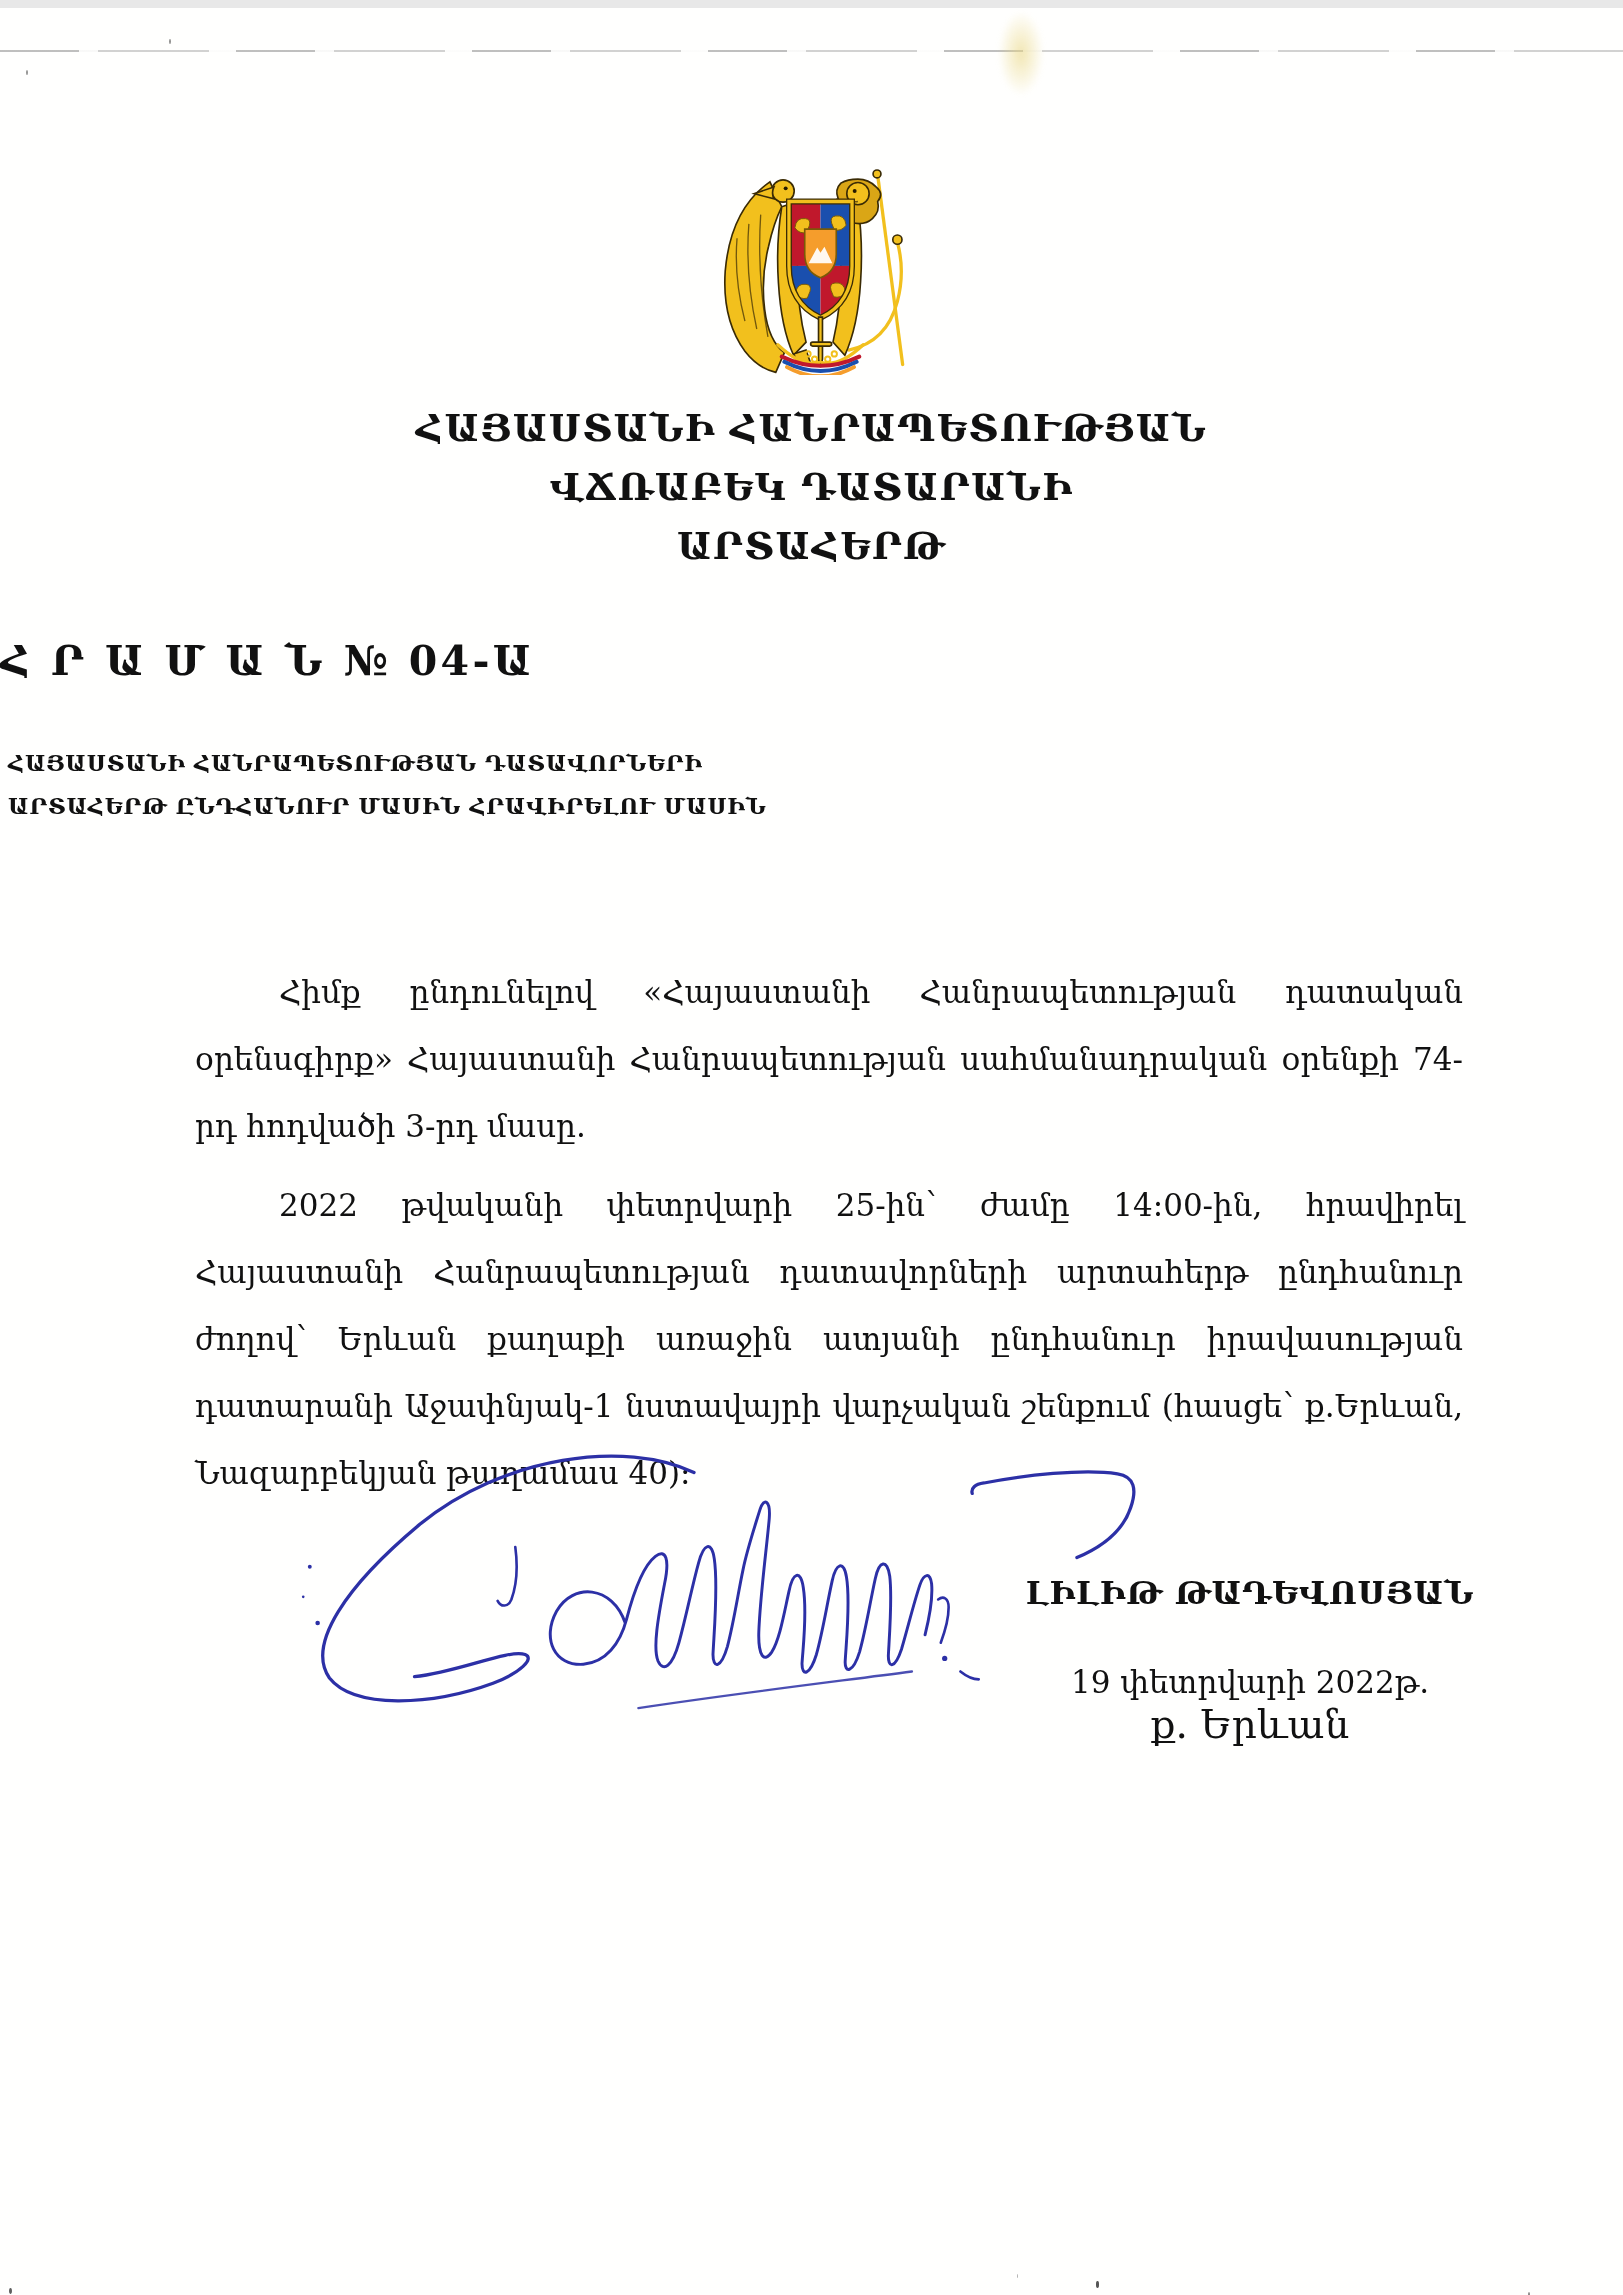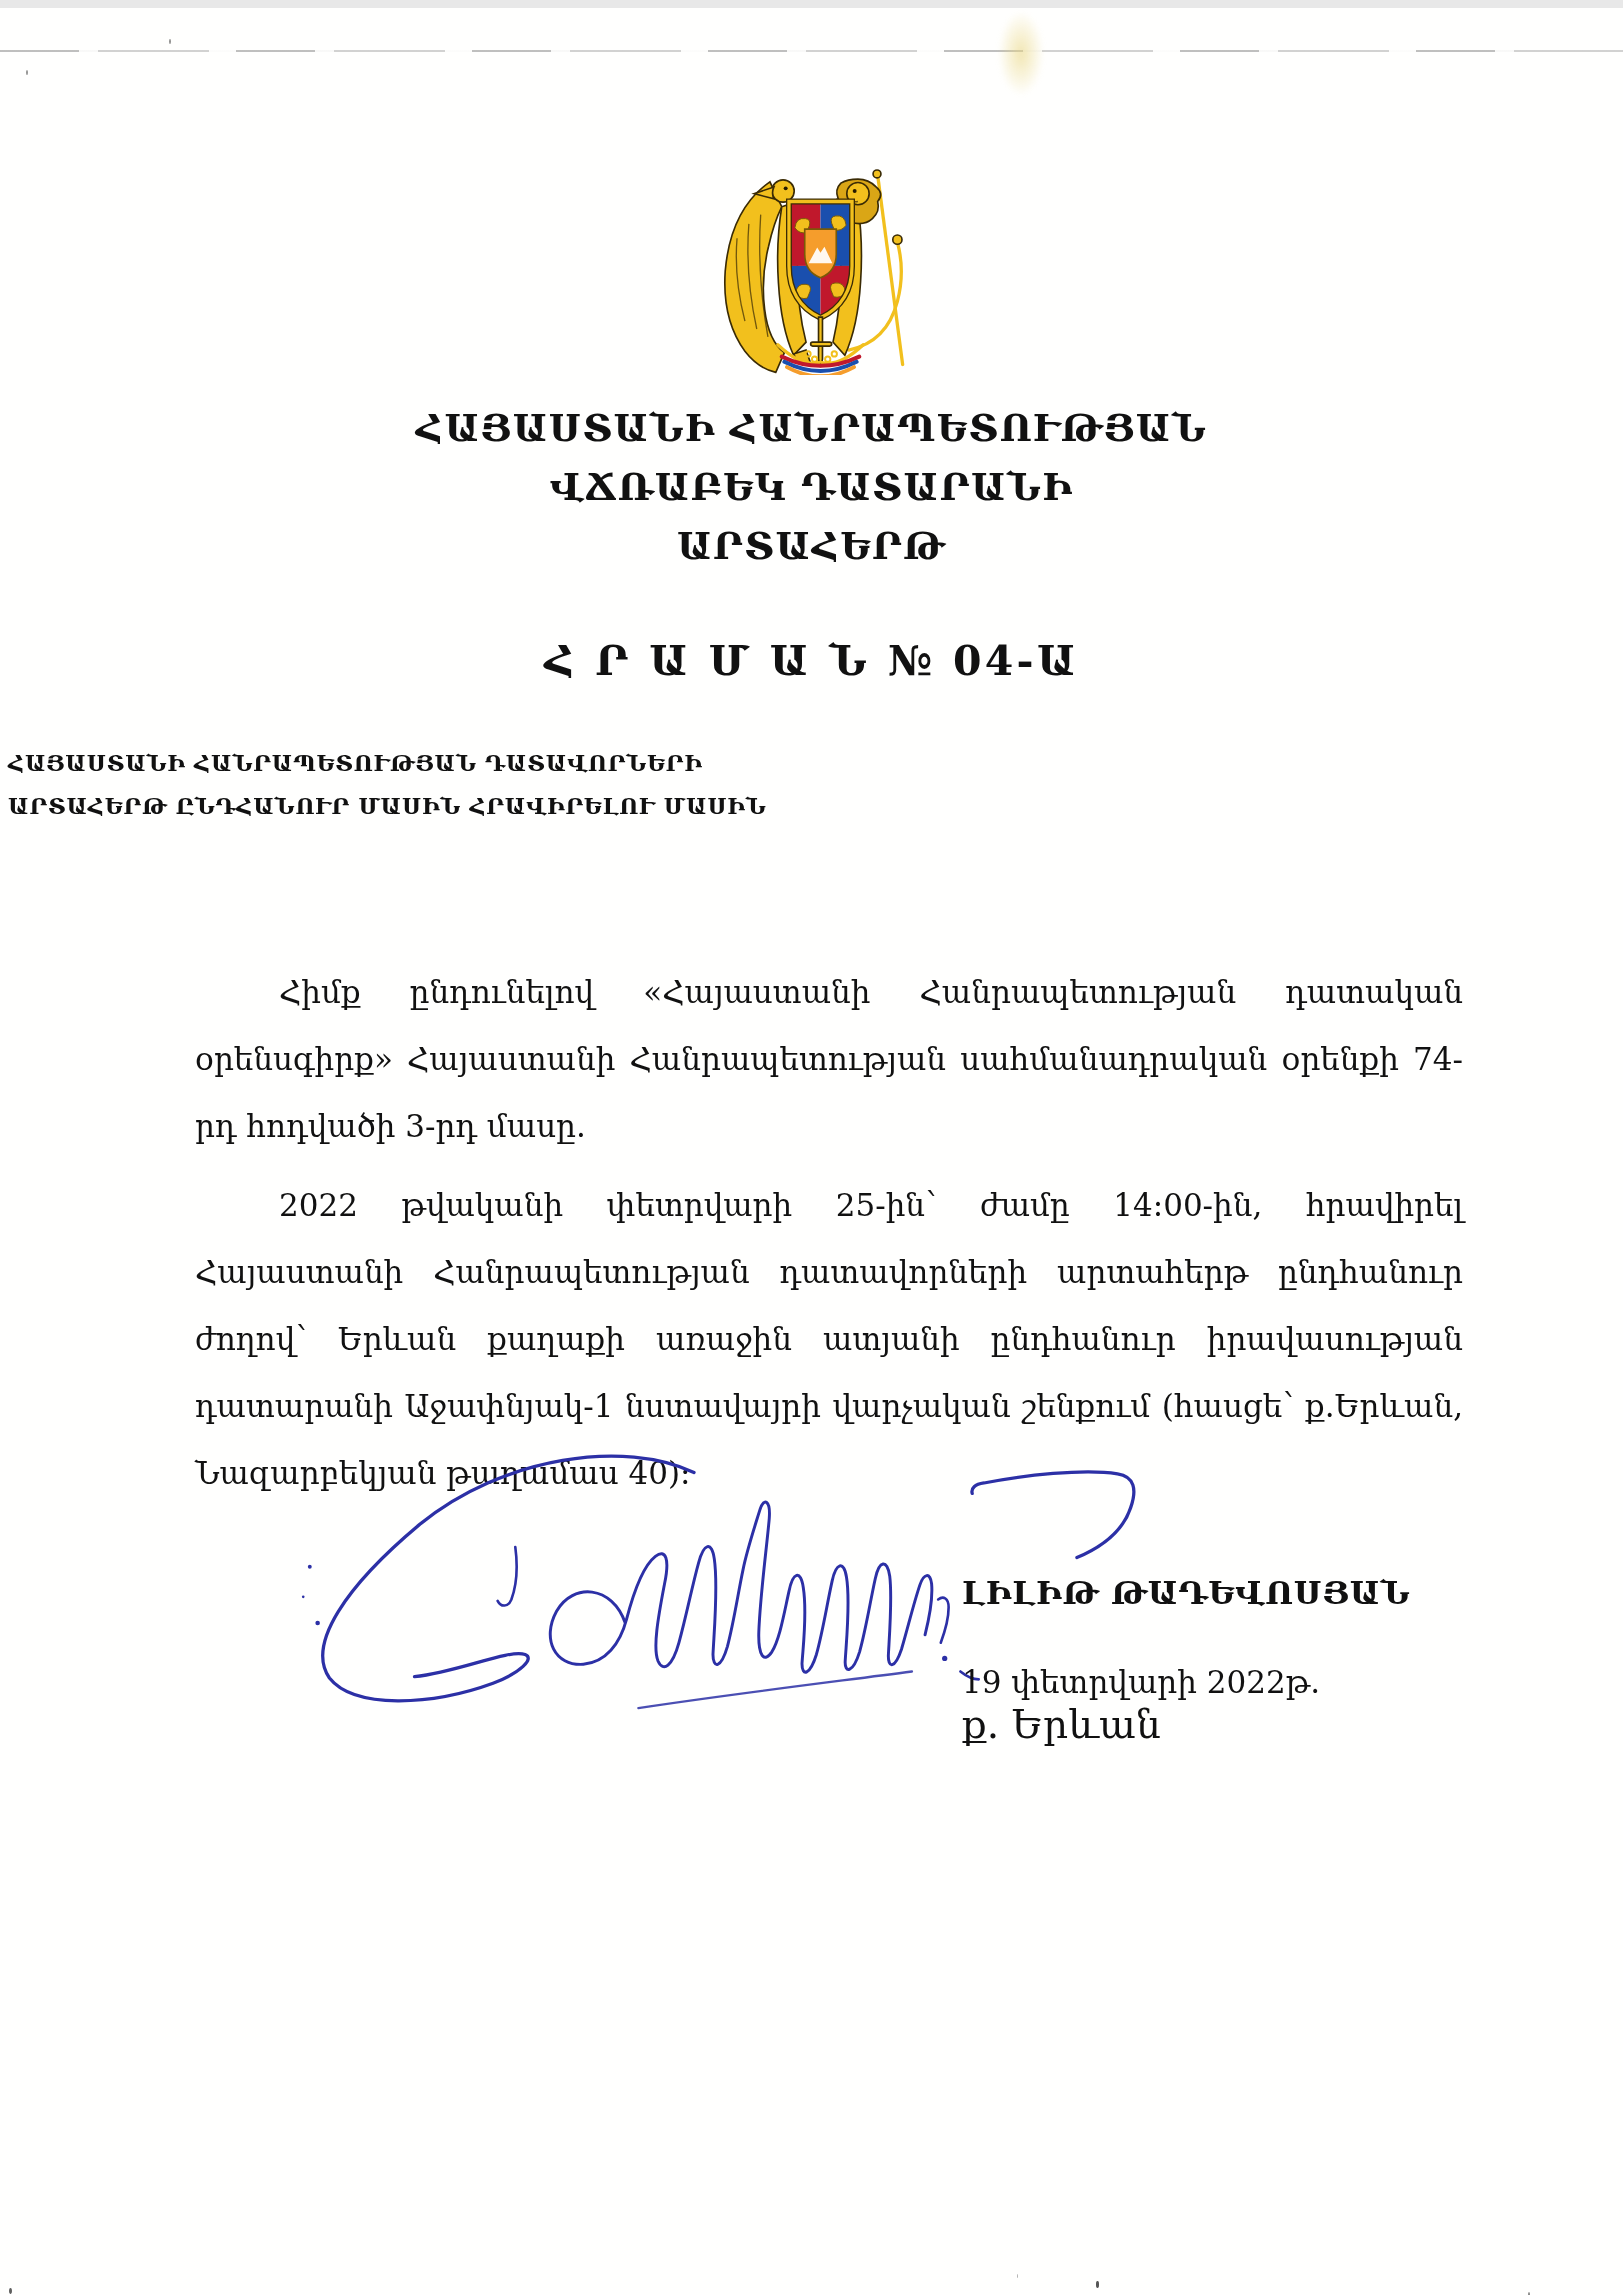--- a/index.html
+++ b/index.html
@@ -55,40 +55,40 @@
   .em-rib-o{fill:none;stroke:var(--emblem-orange,#f59d2c);stroke-width:6;stroke-linecap:round;}
 
   
   .letterhead{
     position:absolute;left:0;top:391px;width:100%;
     text-align:center;font-weight:bold;font-size:37px;line-height:59px;
     letter-spacing:1.3px;
   }
   .order-no{
     position:absolute;left:0;top:629px;width:100%;
-    text-align:center;font-weight:bold;font-size:41px;letter-spacing:3.3px;
+    text-align:left;font-weight:bold;font-size:41px;letter-spacing:3.3px;
   }
   .subject{
     position:absolute;left:8px;top:734px;width:100%;
     font-weight:bold;font-size:22px;line-height:43px;
     letter-spacing:0.7px;
   }
 
   
   .body-text{
     position:absolute;left:195px;top:951px;width:1268px;
     font-size:31px;line-height:67px;text-align:justify;
   }
   .body-text p{margin:0 0 11.8px 0;text-indent:84px;}
 
   
   .signature-svg{position:absolute;left:298px;top:1420px;width:864px;height:288px;}
   .sig-stroke{fill:none;stroke:var(--signature-ink,#2c30a6);stroke-linecap:round;stroke-linejoin:round;}
   .sig-dot{fill:var(--signature-ink,#2c30a6);}
-  .sig-block{position:absolute;left:962px;top:1566px;width:576px;}
+  .sig-block{position:absolute;left:962px;top:1566px;width:576px;text-align:center;}
   .sig-name{font-size:32px;font-weight:bold;letter-spacing:0.7px;line-height:38px;margin-bottom:52px;}
   .sig-date{font-size:31px;line-height:37px;margin-bottom:5.2px;}
   .sig-place{font-size:39px;line-height:37px;}
 </style>
 </head>
 <body>
 
 <div class="page">
 
   <div class="scan-line"></div>

